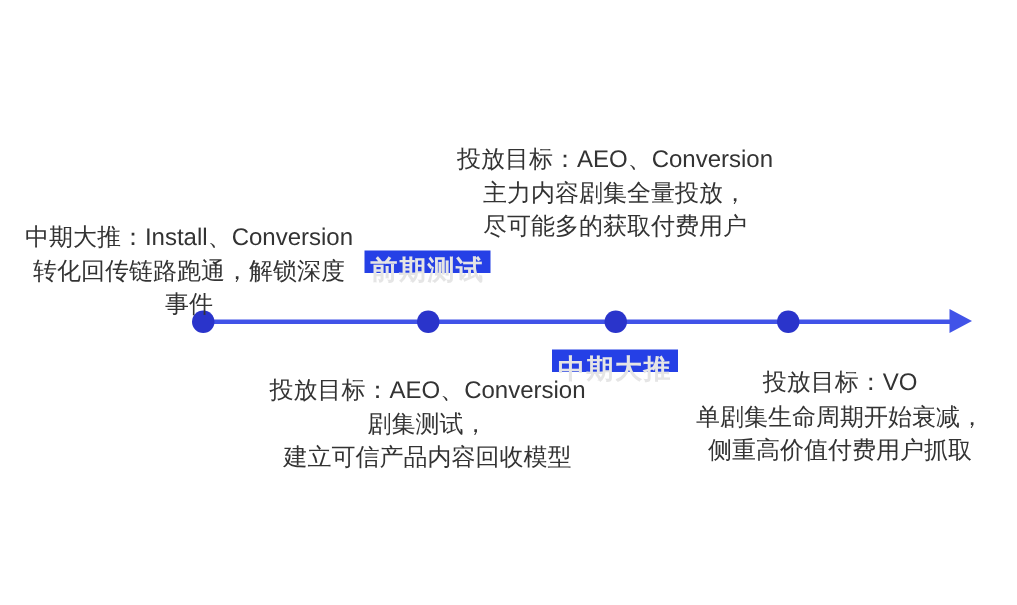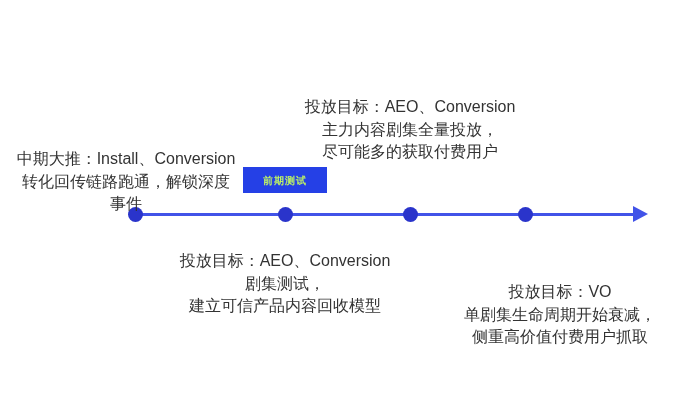--- a/index.html
+++ b/index.html
@@ -43,61 +43,62 @@
     border-radius: 50%;
     background: #2a34cb;
   }
   .dot.d1 { left: 128px; }
   .dot.d2 { left: 278px; }
   .dot.d3 { left: 403px; }
   .dot.d4 { left: 518px; }
   
   .badge {
     position: absolute;
-    height: 26px;
+    height: 15px;
     line-height: 27px;
     background: #2540e6;
-    color: #bef264;
-    font-size: 10px;
+    color: #e5e5e5;
+    font-size: 18px;
     font-weight: bold;
     text-align: center;
     letter-spacing: 1px;
   }
   .badge.b1 { left: 243px; top: 167px; width: 84px; }
   .badge.b2 { left: 368px; top: 233px; width: 84px; }
   .badge.b3 { left: 487px; top: 167px; width: 116px; }
   
   .note {
     position: absolute;
     width: 220px;
     color: #333333;
     font-size: 16px;
     line-height: 1.42;
     text-align: center;
     white-space: pre-line;
   }
   .note.left-top     { left: 16px;  top: 148px; }
   .note.top-center   { left: 300px; top: 96px;  }
   .note.bottom-left  { left: 175px; top: 250px; }
-  .note.bottom-right { left: 450px; top: 245px; margin-top: 36px; }
+  .note.bottom-right { left: 450px; top: 245px; }
 </style>
 </head>
 <body>
 
 <div class="canvas">
 
   <div class="axis"></div>
   <div class="arrowhead"></div>
 
   <div class="dot d1"></div>
   <div class="dot d2"></div>
   <div class="dot d3"></div>
   <div class="dot d4"></div>
 
   <div class="badge b1">前期测试</div>
+  <div class="badge b2">中期大推</div>
 
   <div class="note left-top">中期大推：Install、Conversion
 转化回传链路跑通，解锁深度事件</div>
   <div class="note top-center">投放目标：AEO、Conversion
 主力内容剧集全量投放，
 尽可能多的获取付费用户</div>
   <div class="note bottom-left">投放目标：AEO、Conversion
 剧集测试，
 建立可信产品内容回收模型</div>
   <div class="note bottom-right">投放目标：VO

